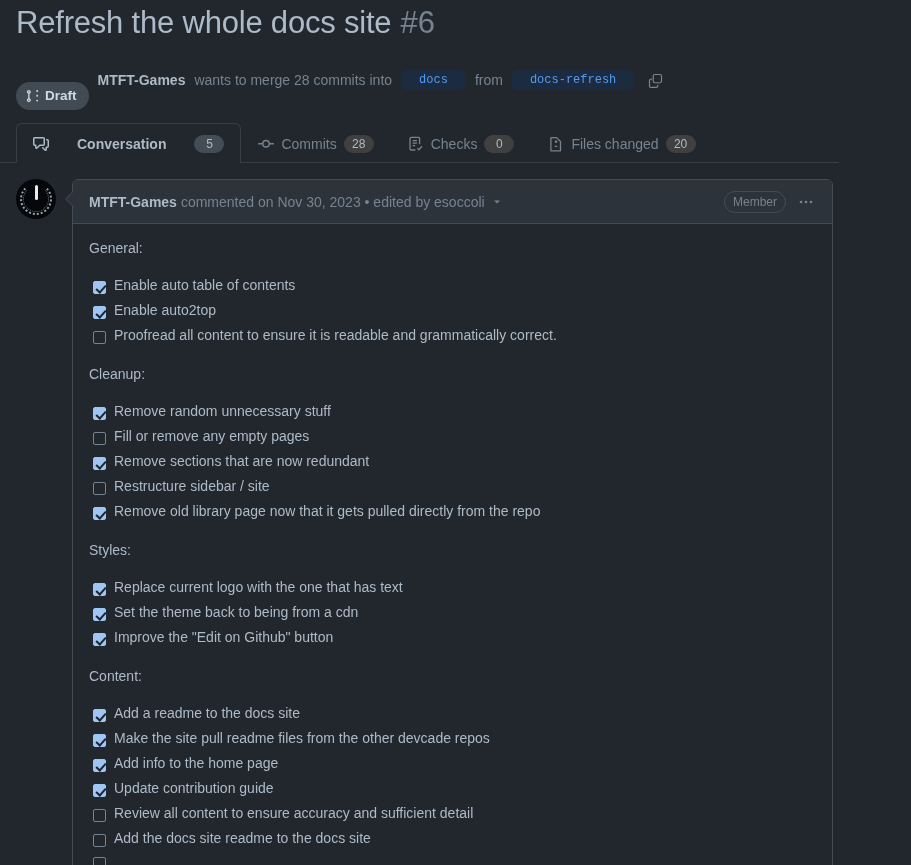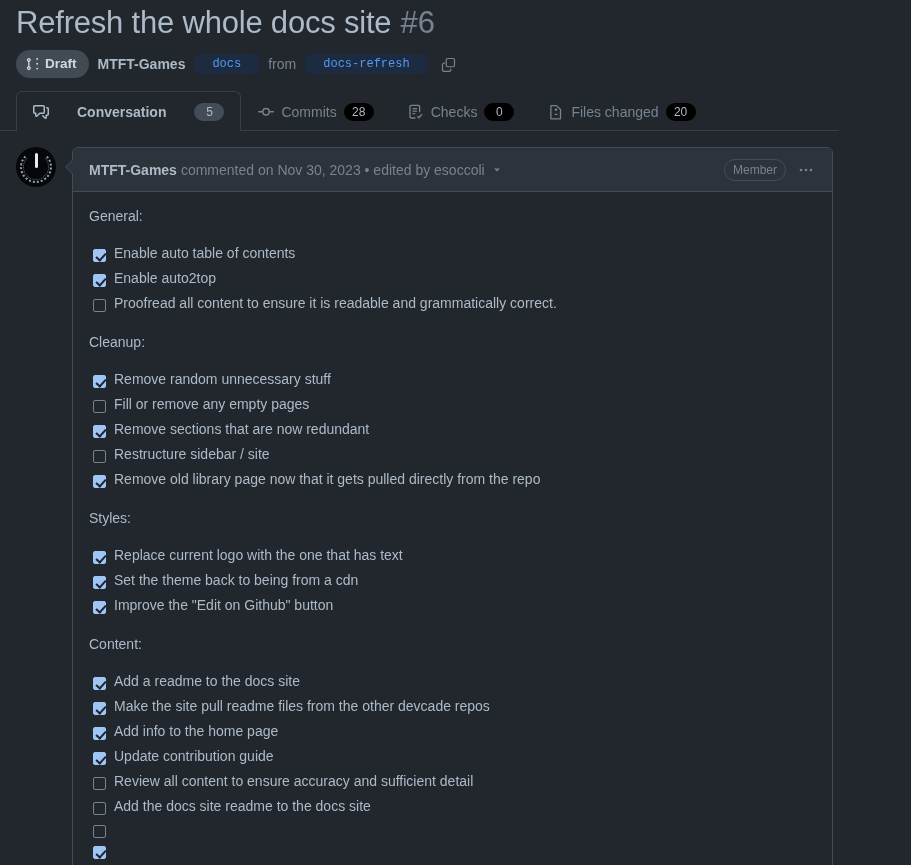--- a/index.html
+++ b/index.html
@@ -52,20 +52,21 @@
     display: inline-flex;
     align-items: center;
     gap: 5px;
     background: #424a53;
     color: #cdd9e5;
     border-radius: 999px;
     padding: 5px 12px 5px 10px;
     font-size: 13.5px;
     font-weight: 600;
     line-height: 18px;
+    margin-top: 32px;
   }
   .state-badge svg { display: block; }
   .author-name { color: #adbac7; font-weight: 600; }
   .branch-chip {
     display: inline-block;
     background: #1c2b3f;
     color: #539bf5;
     border-radius: 6px;
     padding: 1px 18px;
     font-family: "Liberation Mono", monospace;
@@ -120,21 +121,21 @@
   .tab.active {
     color: #adbac7;
     font-weight: 600;
     background: #22272e;
     border-color: #373e47;
     gap: 28px;
   }
   .tab .tab-ico { display: flex; color: #768390; }
   .tab.active .tab-ico { color: #adbac7; }
   .counter {
-    background: #000000;
+    background: #404040;
     color: #adbac7;
     border-radius: 999px;
     font-size: 12px;
     line-height: 18px;
     min-width: 18px;
     padding: 0 6px;
     text-align: center;
     font-weight: 400;
   }
   .tab.active .counter { background: #444c56; }
@@ -317,20 +318,21 @@
         <svg width="14" height="14" viewBox="0 0 16 16" fill="currentColor" aria-hidden="true">
           <path d="M3.25 1a2.25 2.25 0 0 1 .75 4.372v5.256a2.251 2.251 0 1 1-1.5 0V5.372A2.25 2.25 0 0 1 3.25 1Zm0 11a.75.75 0 1 0 0 1.5.75.75 0 0 0 0-1.5Zm0-9.5a.75.75 0 1 0 0 1.5.75.75 0 0 0 0-1.5Z"></path>
           <circle cx="12.75" cy="2.25" r="1.1"></circle>
           <circle cx="12.75" cy="7.75" r="1.1"></circle>
           <circle cx="12.75" cy="13.25" r="1.1"></circle>
         </svg>
       </span>
       <span>Draft</span>
     </span>
     <span class="author-name">MTFT-Games</span>
+    <span>wants to merge 28 commits into</span>
     <span class="branch-chip">docs</span>
     <span>from</span>
     <span class="branch-chip">docs-refresh</span>
     <span class="copy-btn">
       <svg width="15" height="15" viewBox="0 0 16 16" fill="none" stroke="currentColor" stroke-width="1.3" aria-hidden="true">
         <rect x="5.6" y="1.6" width="8.8" height="8.8" rx="1.6"></rect>
         <path d="M10.4 12.6v1.2a1.6 1.6 0 0 1-1.6 1.6H3.2a1.6 1.6 0 0 1-1.6-1.6V8.2a1.6 1.6 0 0 1 1.6-1.6h1.2"></path>
       </svg>
     </span>
   </div>

